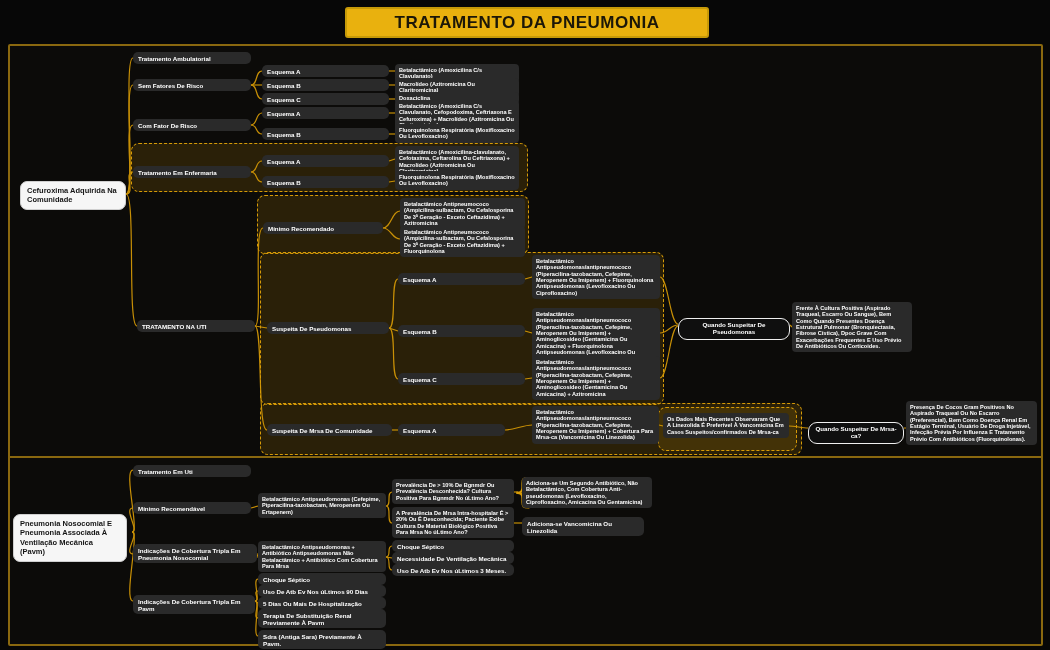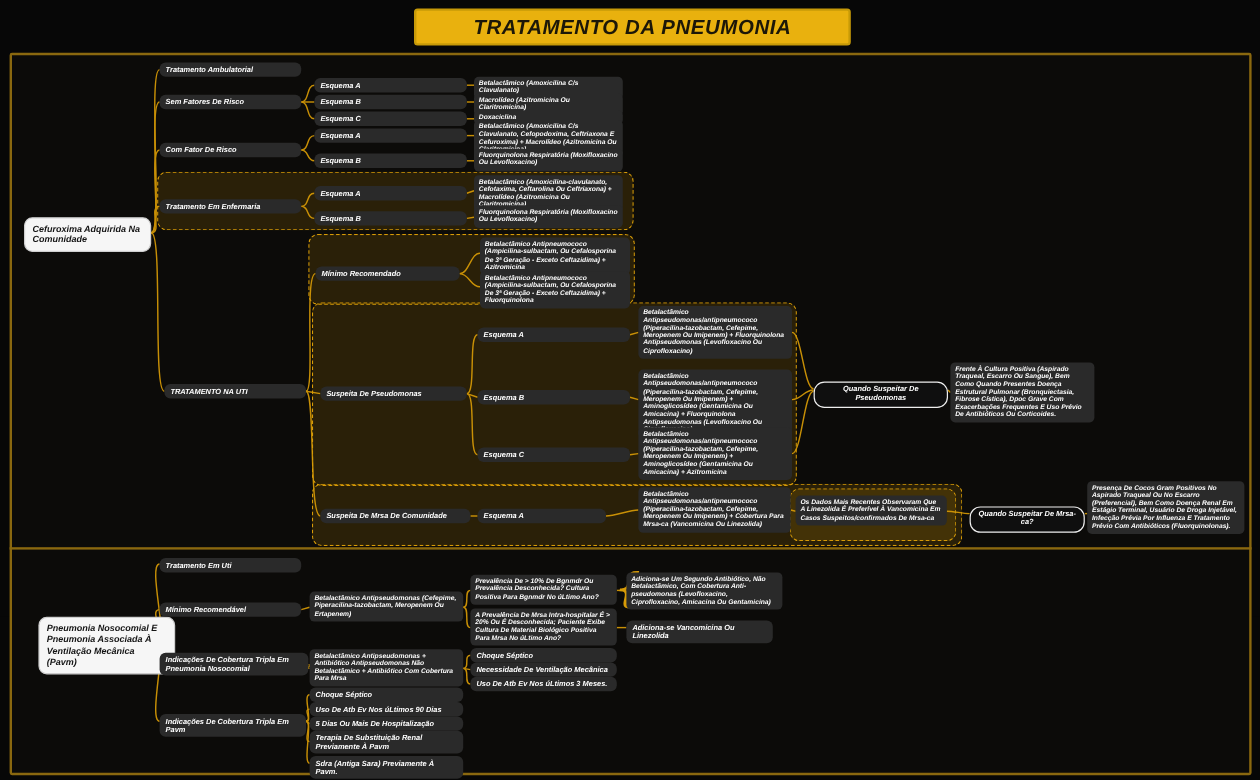--- a/index.html
+++ b/index.html
@@ -1,17 +1,17 @@
 <!DOCTYPE html>
 <html><head>
 <meta charset="utf-8">
 <style>
   html,body{margin:0;padding:0;background:#070707;width:1050px;height:650px;overflow:hidden;
     font-family:"Liberation Sans",sans-serif;}
-  .board{position:relative;width:1050px;height:514px;background:#070707;font-style:italic;}
+  .board{position:relative;width:1050px;height:514px;background:#070707;}
   .frame{position:absolute;left:8px;top:44px;width:1031px;height:598px;border:2px solid #8a680f;
     background:#0c0b09;border-radius:2px;}
   .divider{position:absolute;left:8px;top:456px;width:1035px;border-top:2px solid #8a680f;}
   .title{position:absolute;left:345px;top:7px;width:360px;height:27px;background:#e9b10e;
     border:2px solid #c79a08;border-radius:3px;color:#1c1708;font-weight:bold;font-size:17px;
     text-align:center;line-height:27px;letter-spacing:.5px;}
   .wires{position:absolute;left:0;top:0;width:1050px;height:650px;pointer-events:none;}
   .dash{position:absolute;border:1px dashed #d79b07;border-radius:8px;background:rgba(213,153,9,0.15);}
   .pill{position:absolute;background:#2a2a2a;border-radius:5px;color:#fff;font-weight:bold;
     font-size:6.2px;line-height:1.15;padding:2.5px 5px;box-sizing:border-box;}
@@ -138,21 +138,21 @@
   <div class="qpill" style="left:678px;top:318px;width:112px">Quando Suspeitar De Pseudomonas</div>
   <div class="res" style="left:792px;top:302px;width:120px">Frente À Cultura Positiva (Aspirado Traqueal, Escarro Ou Sangue), Bem Como Quando Presentes Doença Estrutural Pulmonar (Bronquiectasia, Fibrose Cística), Dpoc Grave Com Exacerbações Frequentes E Uso Prévio De Antibióticos Ou Corticoides.</div>
 
   <div class="pill" style="left:267px;top:424px;width:125px">Suspeita De Mrsa De Comunidade</div>
   <div class="pill" style="left:398px;top:424px;width:107px">Esquema A</div>
   <div class="res" style="left:532px;top:406px;width:127px">Betalactâmico Antipseudomonas/antipneumococo (Piperacilina-tazobactam, Cefepime, Meropenem Ou Imipenem) + Cobertura Para Mrsa-ca (Vancomicina Ou Linezolida)</div>
   <div class="res" style="left:663px;top:413px;width:126px">Os Dados Mais Recentes Observaram Que A Linezolida É Preferível À Vancomicina Em Casos Suspeitos/confirmados De Mrsa-ca</div>
   <div class="qpill" style="left:808px;top:422px;width:96px">Quando Suspeitar De Mrsa-ca?</div>
   <div class="res" style="left:906px;top:401px;width:131px">Presença De Cocos Gram Positivos No Aspirado Traqueal Ou No Escarro (Preferencial), Bem Como Doença Renal Em Estágio Terminal, Usuário De Droga Injetável, Infecção Prévia Por Influenza E Tratamento Prévio Com Antibióticos (Fluorquinolonas).</div>
 
-  <div class="root" style="left:32px;top:514px;width:114px">Pneumonia Nosocomial E Pneumonia Associada À Ventilação Mecânica (Pavm)</div>
+  <div class="root" style="left:13px;top:514px;width:114px">Pneumonia Nosocomial E Pneumonia Associada À Ventilação Mecânica (Pavm)</div>
 
   <div class="pill" style="left:133px;top:465px;width:118px">Tratamento Em Uti</div>
   <div class="pill" style="left:133px;top:502px;width:118px">Mínimo Recomendável</div>
   <div class="pill" style="left:133px;top:544px;width:124px">Indicações De Cobertura Tripla Em Pneumonia Nosocomial</div>
   <div class="pill" style="left:133px;top:595px;width:122px">Indicações De Cobertura Tripla Em Pavm</div>
 
   <div class="res" style="left:258px;top:493px;width:128px">Betalactâmico Antipseudomonas (Cefepime, Piperacilina-tazobactam, Meropenem Ou Ertapenem)</div>
   <div class="res" style="left:392px;top:479px;width:122px">Prevalência De &gt; 10% De Bgnmdr Ou Prevalência Desconhecida? Cultura Positiva Para Bgnmdr No úLtimo Ano?</div>
   <div class="res" style="left:392px;top:507px;width:122px">A Prevalência De Mrsa Intra-hospitalar É &gt; 20% Ou É Desconhecida; Paciente Exibe Cultura De Material Biológico Positiva Para Mrsa No úLtimo Ano?</div>
   <span class="brace" style="left:512px;top:474px;font-size:34px;line-height:34px">{</span>

